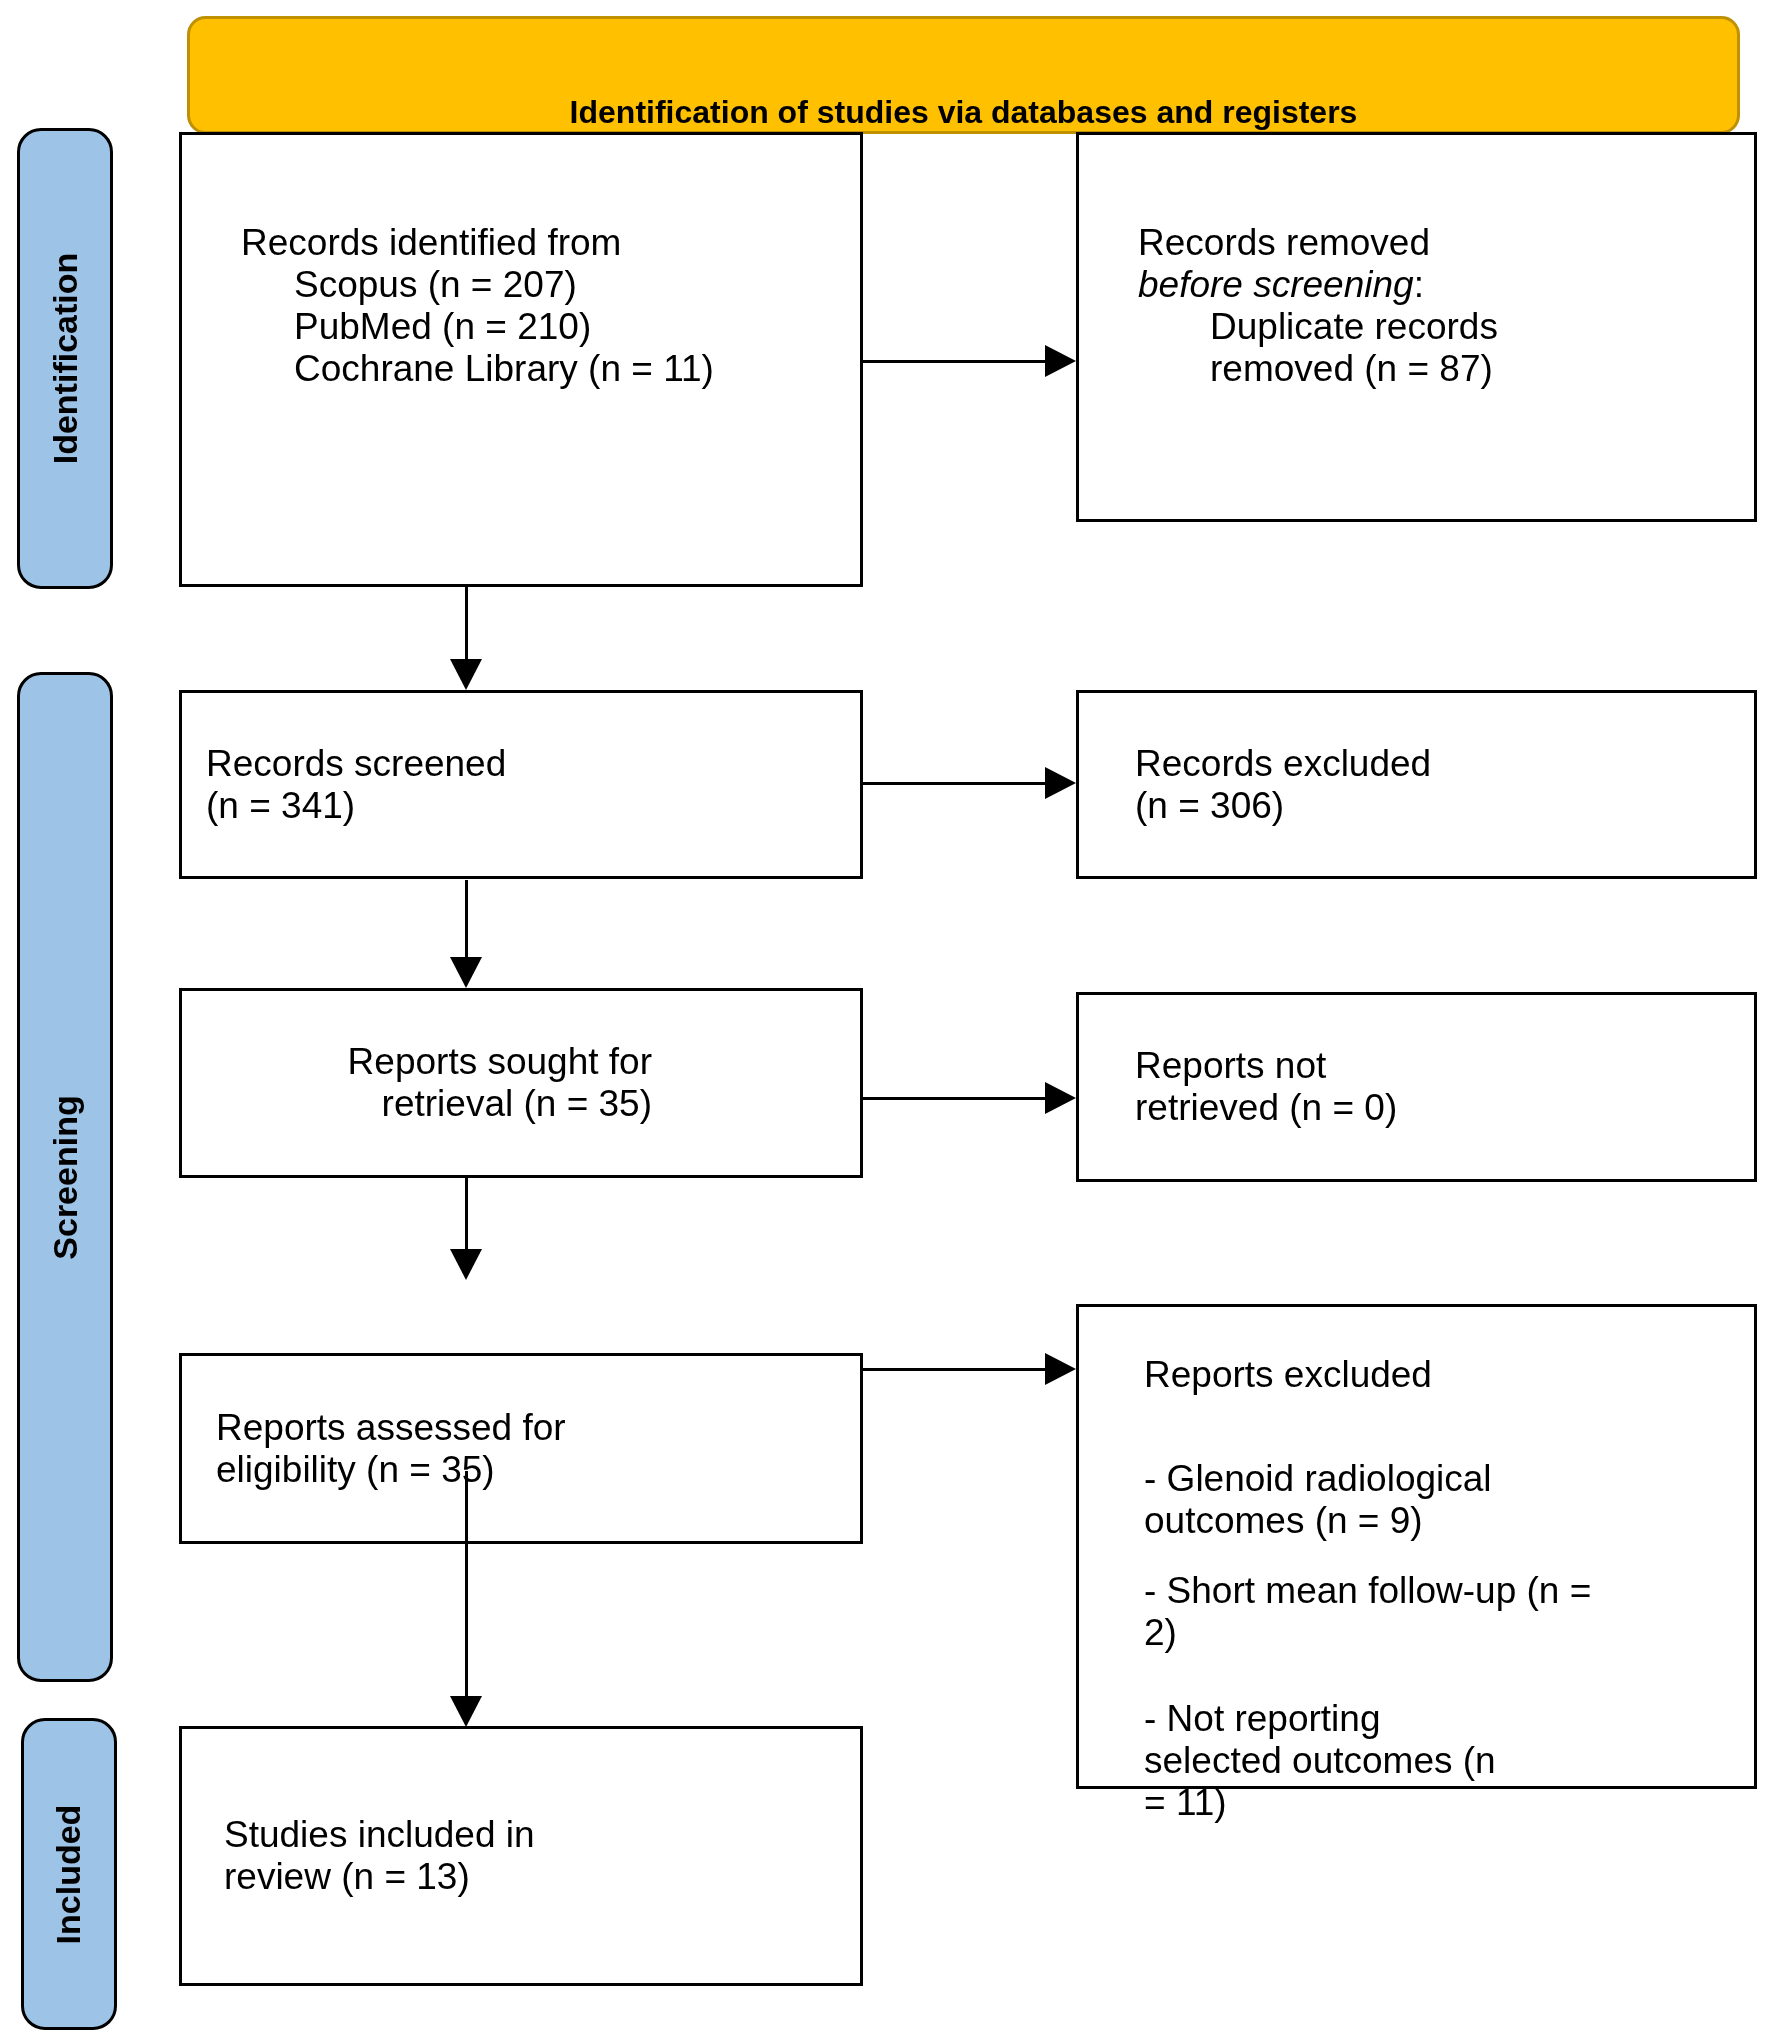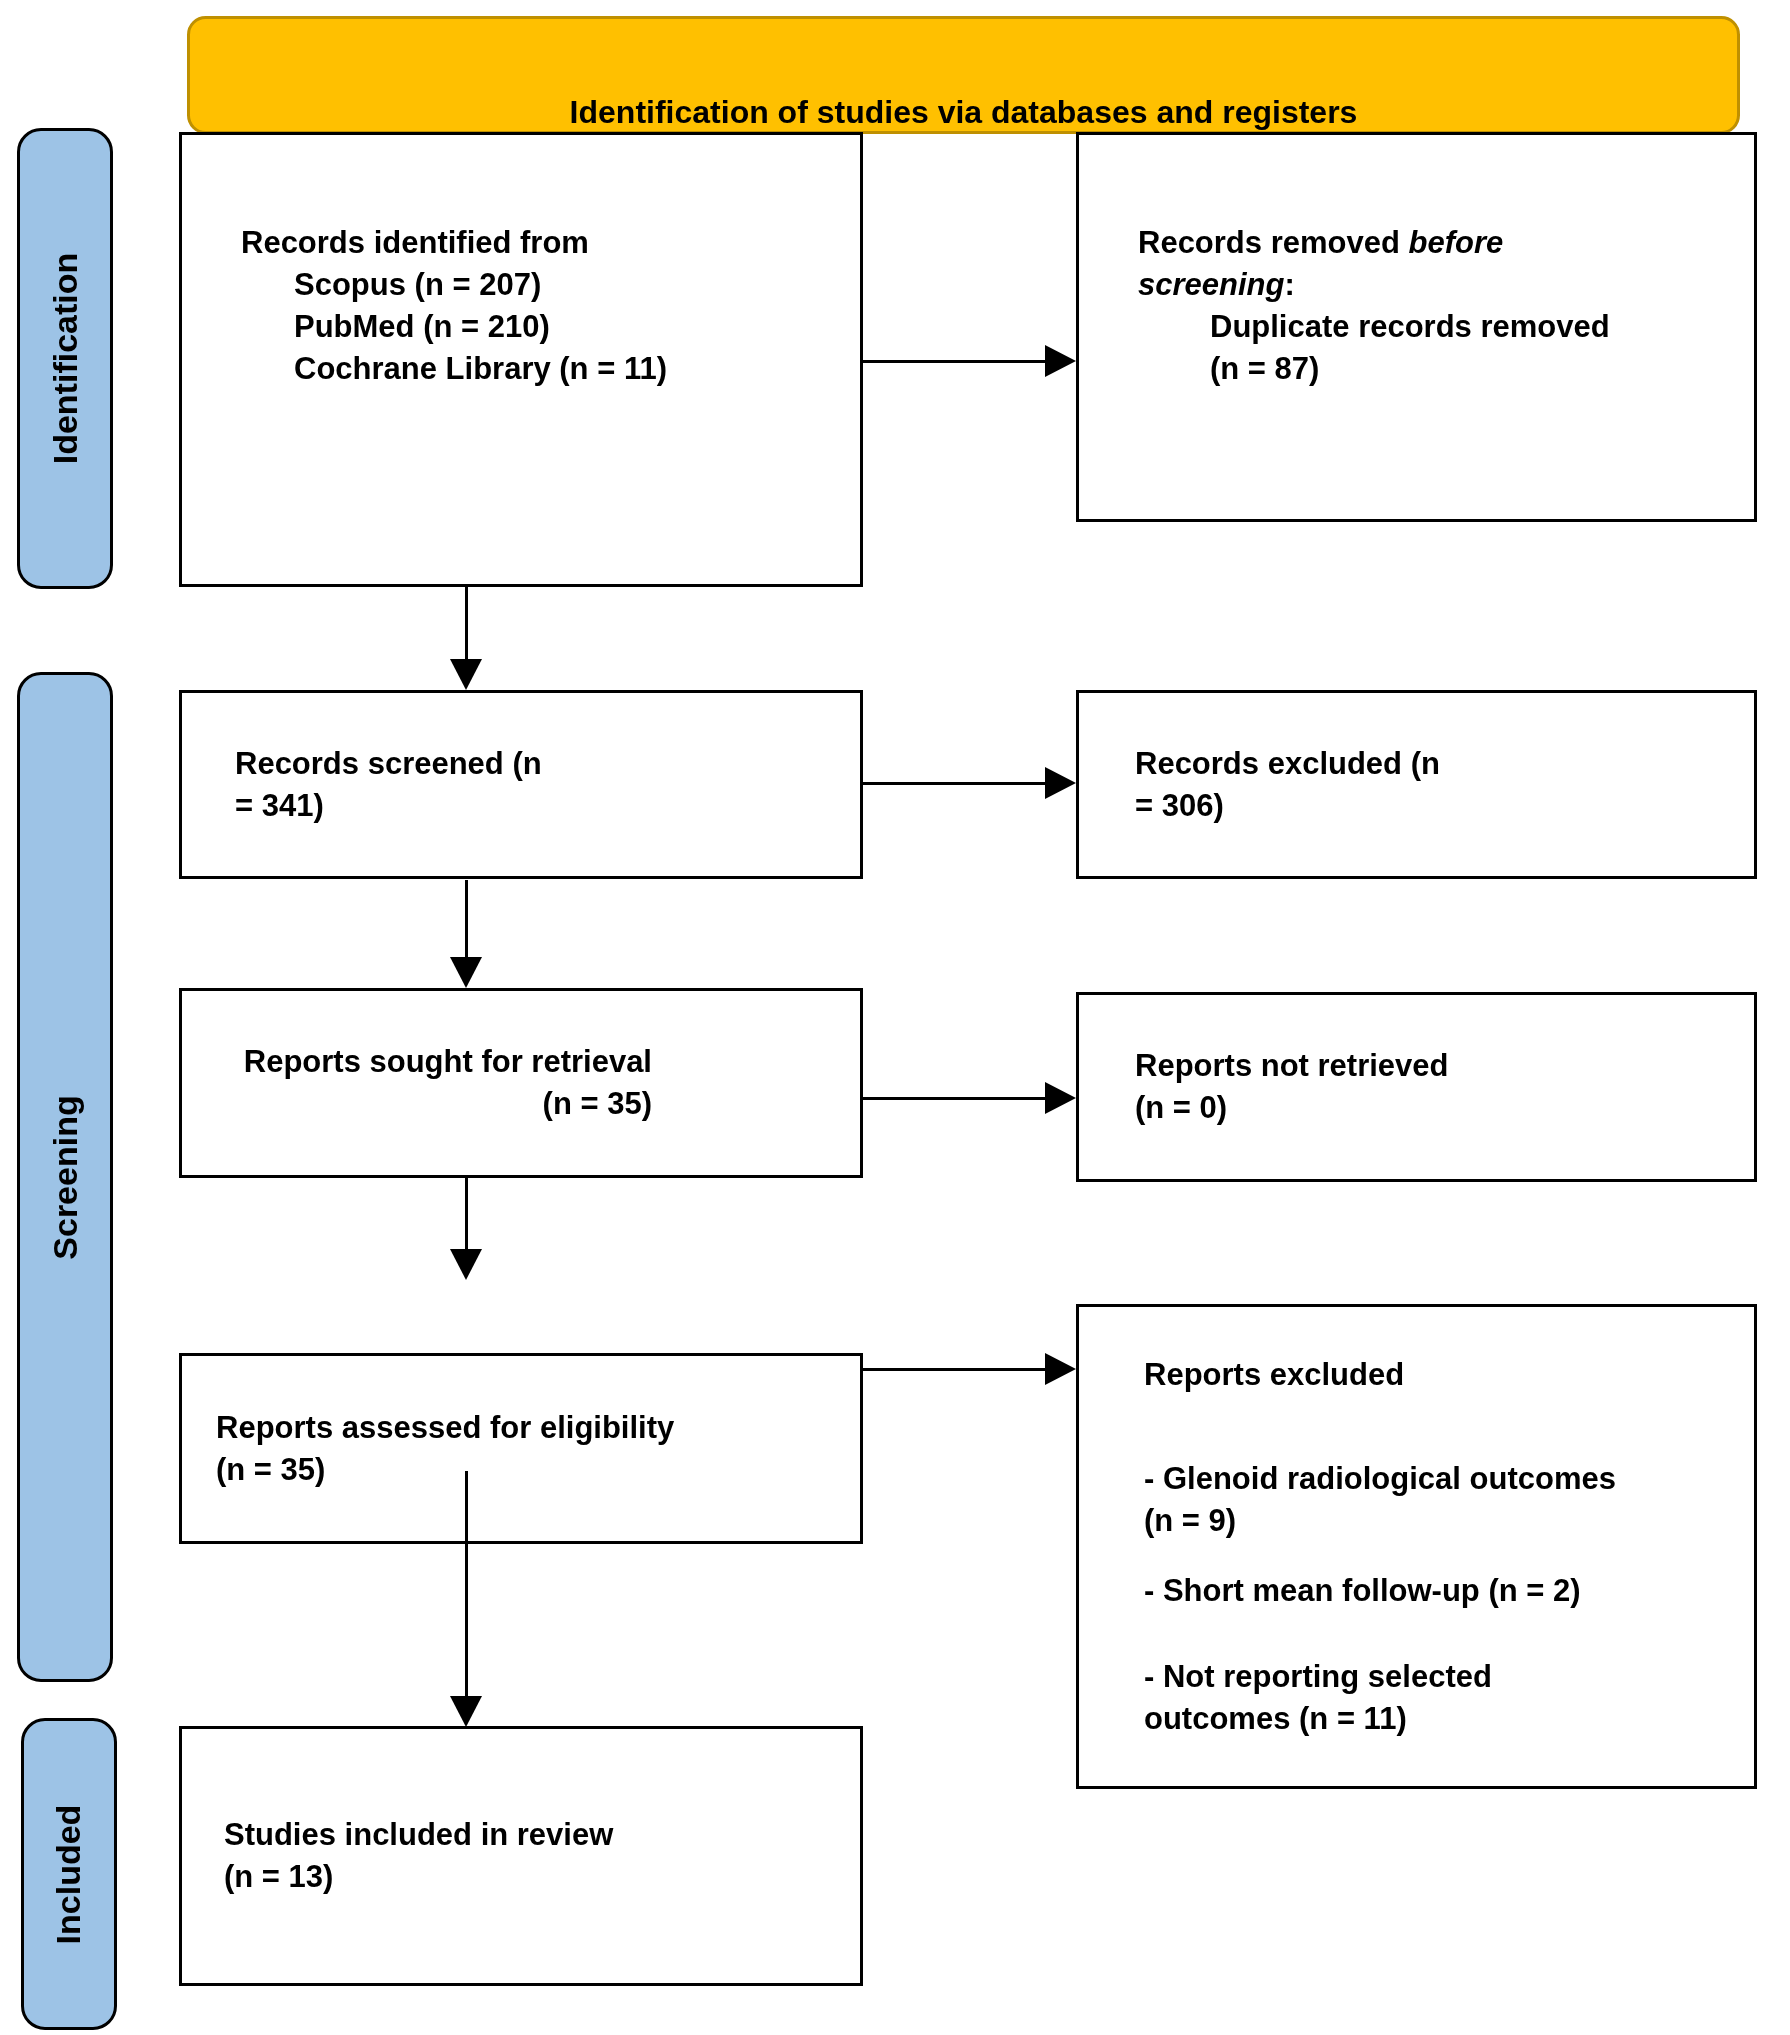--- a/index.html
+++ b/index.html
@@ -24,26 +24,26 @@
     transform:rotate(-90deg); white-space:nowrap;
     font-weight:bold; font-size:34px;
   }
   #stage-identification { left:17.4px;  top:128px;  width:96px; height:461px; }
   #stage-screening      { left:17.4px;  top:672px; width:96px; height:1010px; }
   #stage-included       { left:20.6px;  top:1718px; width:96px; height:312px; }
 
   
   .box {
     position:absolute; background:#ffffff; border:3.7px solid #000;
-    box-sizing:border-box; font-size:31px; line-height:42px;font-weight:bold;
+    box-sizing:border-box; font-size:37px; line-height:42px;
   }
   .vcenter { display:flex; flex-direction:column; justify-content:center; }
 
   #b1  { left:179px;  top:132px;  width:684px; height:455px; padding:87px 18.7px 0 59px; }
-  #b2  { left:179px;  top:690px; width:684px; height:189px; padding-left:53px; }
+  #b2  { left:179px;  top:690px; width:684px; height:189px; padding-left:24px; }
   #b3  { left:179px;  top:988px; width:684px; height:190px; padding-left:34px; }
   #b4  { left:179px;  top:1353px; width:684px; height:191px; padding-left:34px; }
   #b5  { left:179px;  top:1726px; width:684px; height:260px; padding-left:42px; }
 
   #br1 { left:1076px; top:132px;  width:681px; height:390px; padding:87px 18.7px 0 59px; }
   #br2 { left:1076px; top:690px; width:681px; height:189px; padding-left:56px; }
   #br3 { left:1076px; top:992px; width:681px; height:190px; padding-left:56px; }
   #br4 { left:1076px; top:1304px; width:681px; height:485px; padding:47px 25px 0 65px; }
 
   .indent  { margin-left:53px; }

